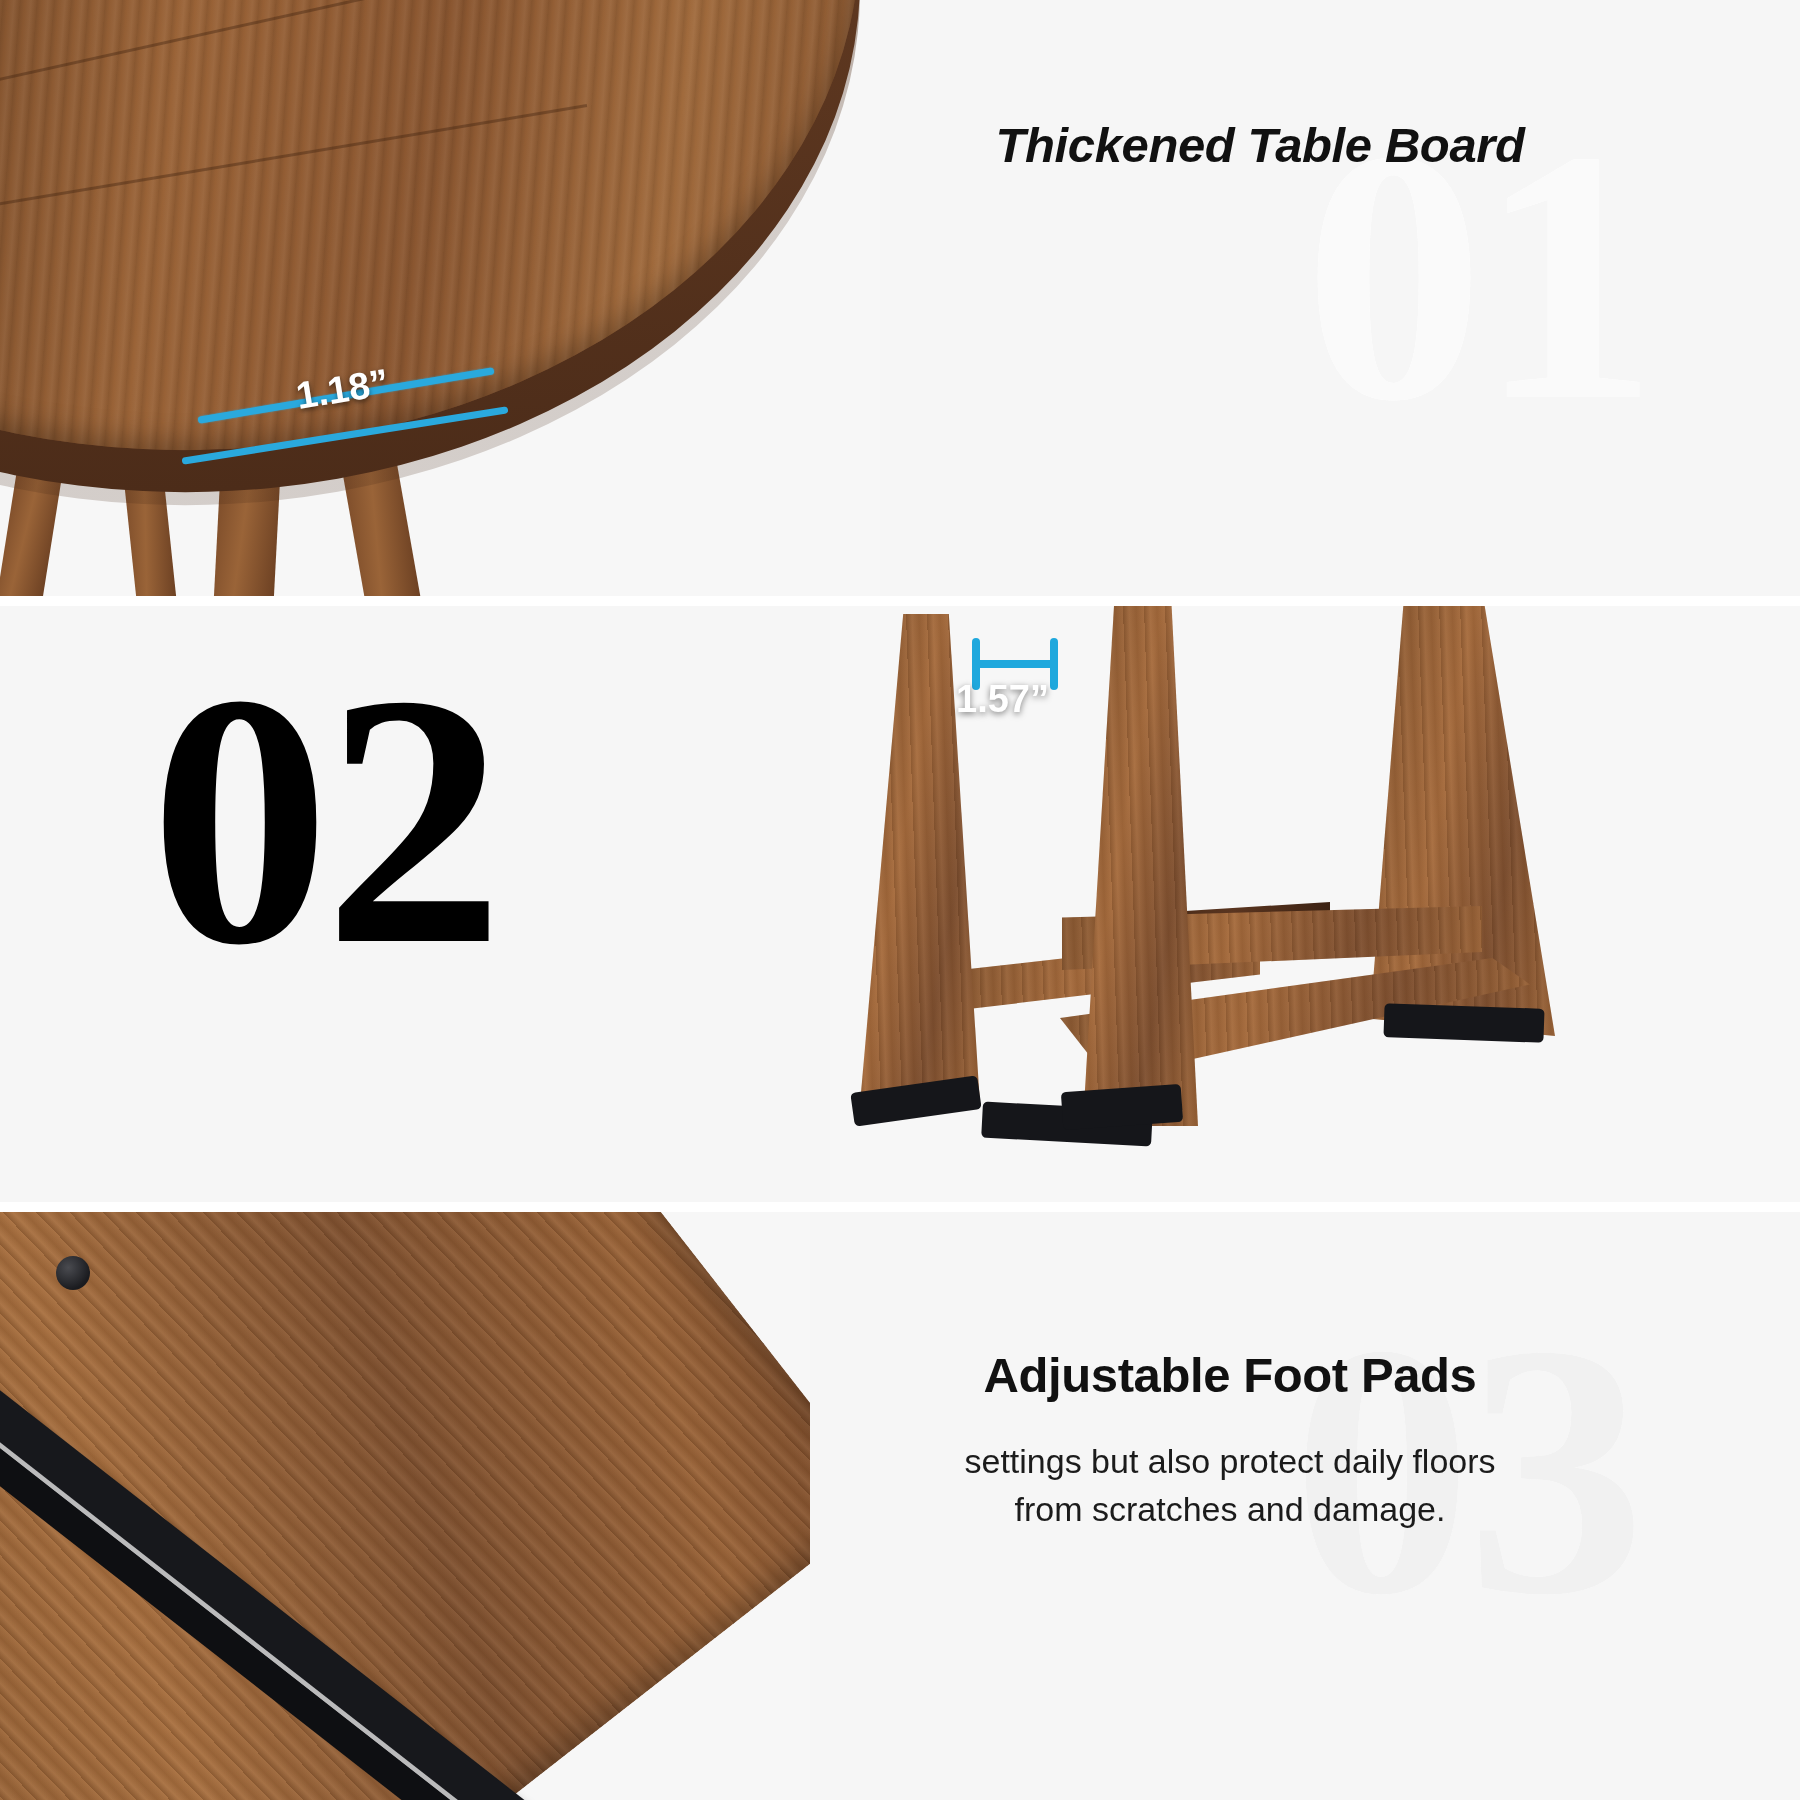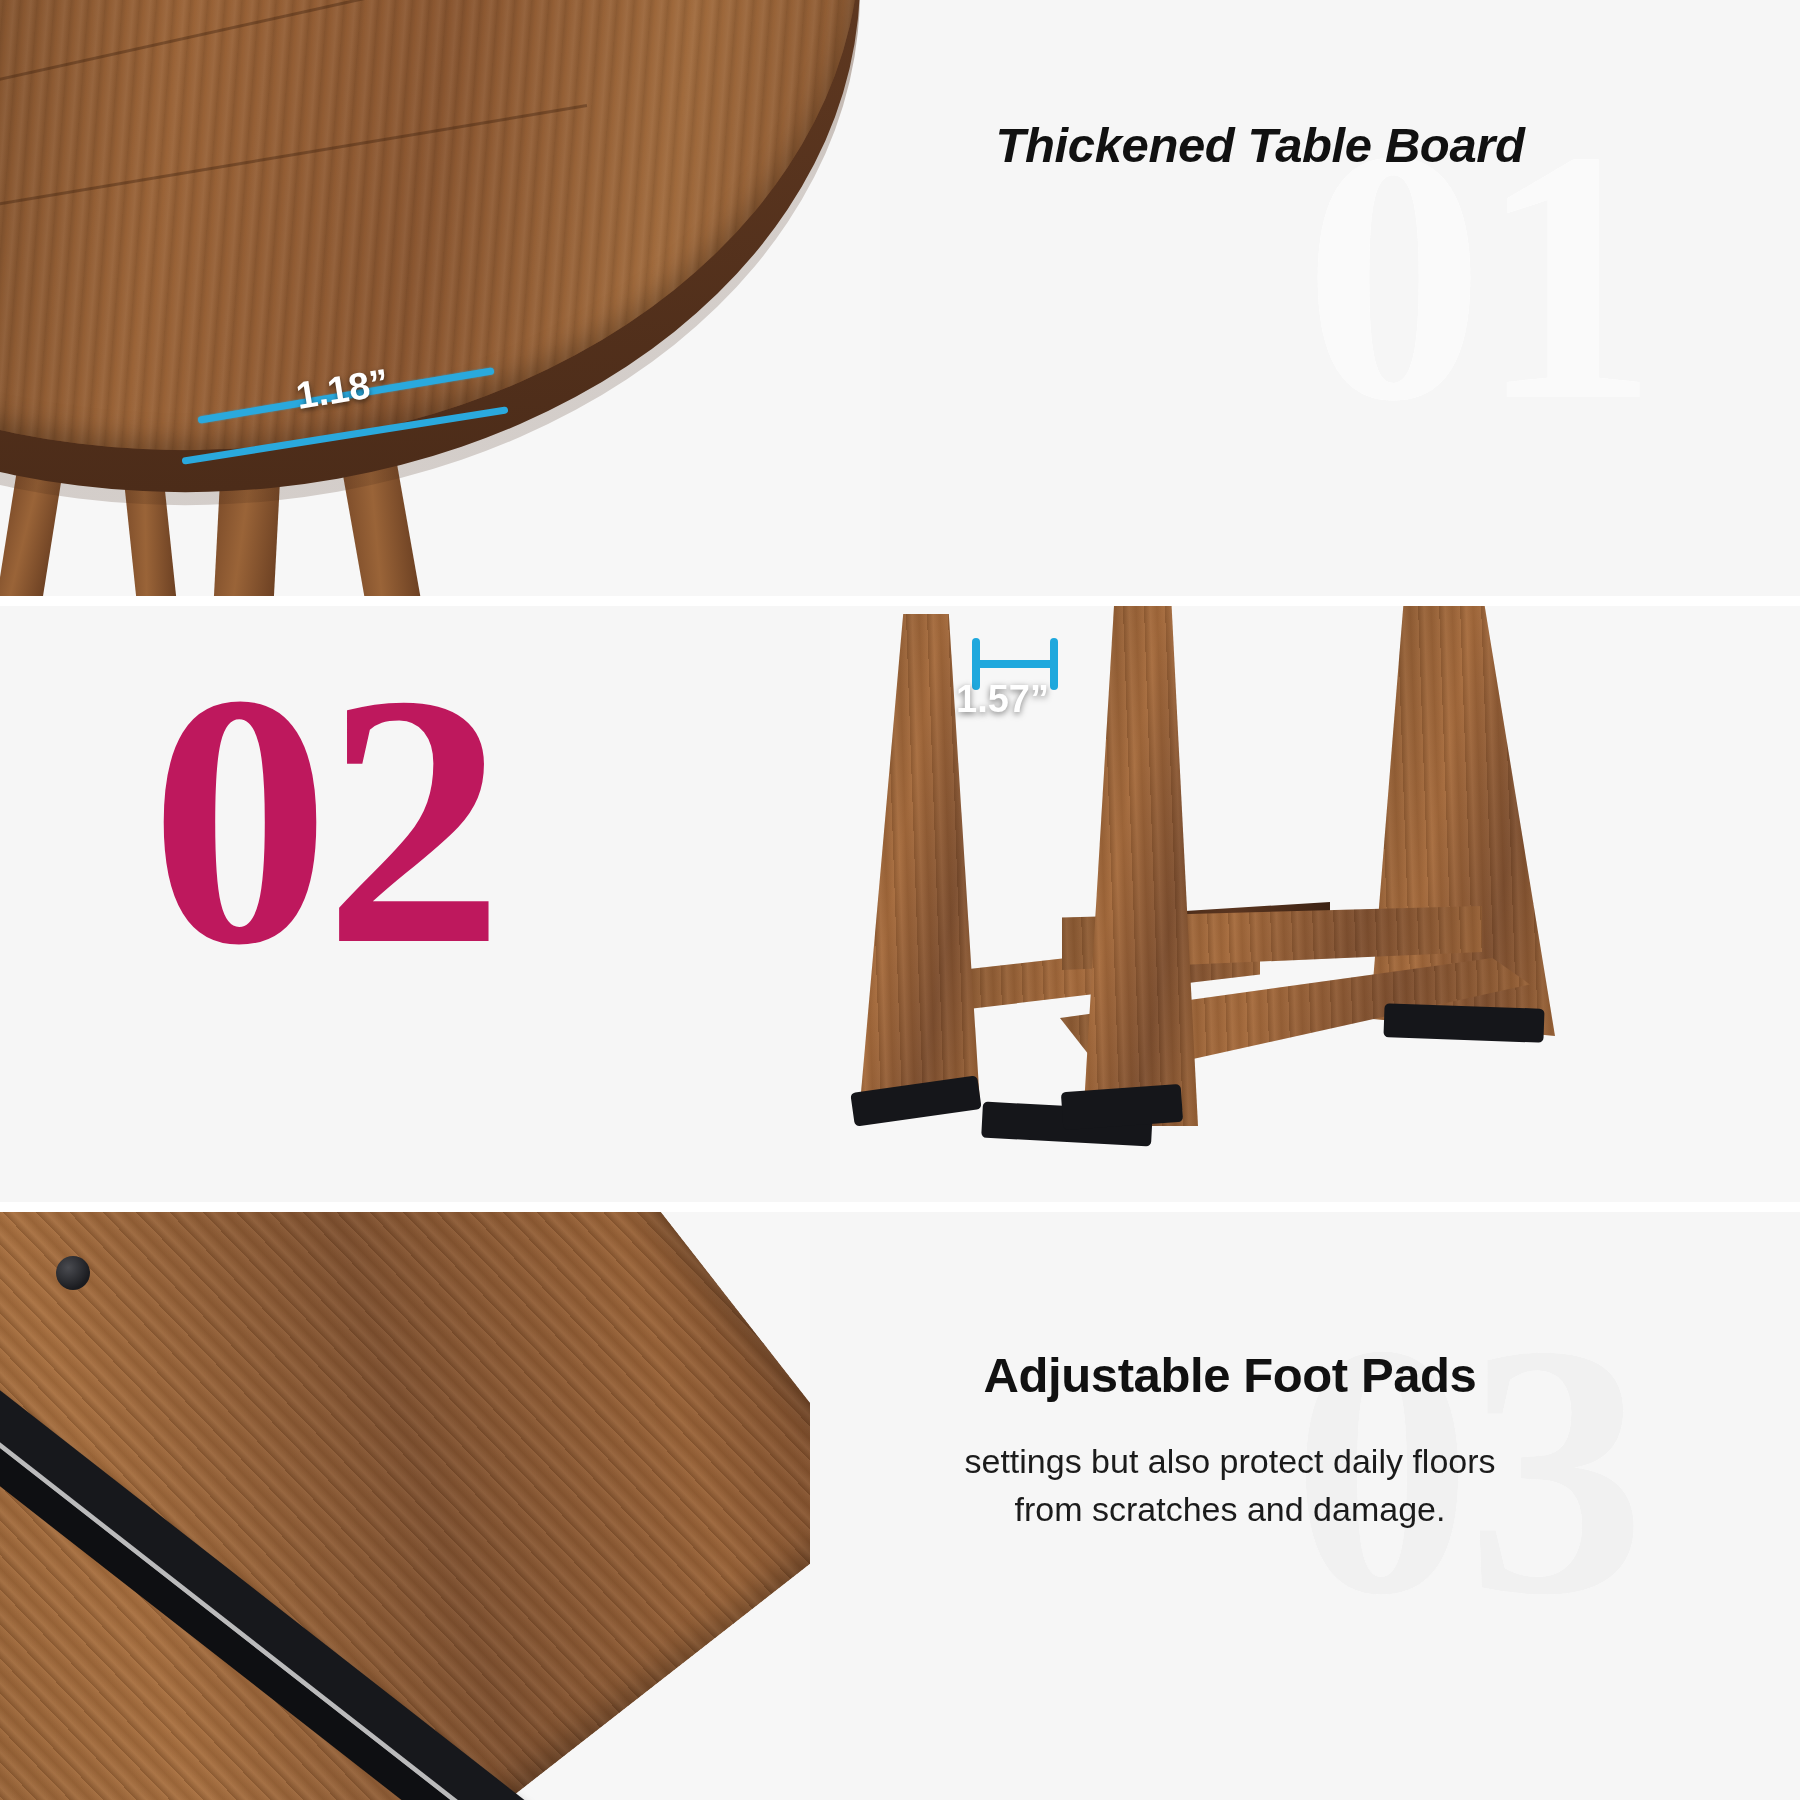--- a/index.html
+++ b/index.html
@@ -27,21 +27,21 @@
     font-weight:700;
     color:#ffffff;
     opacity:1;
     line-height:1;
     letter-spacing:-6px;
     user-select:none;
     text-shadow:0 0 0 #fff;
     z-index:1;
   }
   #ghost-01{right:148px;top:96px;font-size:360px;color:#fafafa;}
-  #ghost-02{left:150px;top:640px;font-size:360px;color:#be185d;}
+  #ghost-02{left:150px;top:640px;font-size:360px;color:#000000;}
   #ghost-03{right:160px;top:1290px;font-size:360px;color:#f1f1f1;}
 
   
   .textblock{position:absolute;z-index:4;text-align:center;}
   .feat-title{
     font-size:49px;font-weight:700;color:#111111;
     letter-spacing:-0.4px;margin:0 0 34px 0;line-height:1.12;
     font-family:"Liberation Sans", sans-serif;
   }
   .feat-body{

